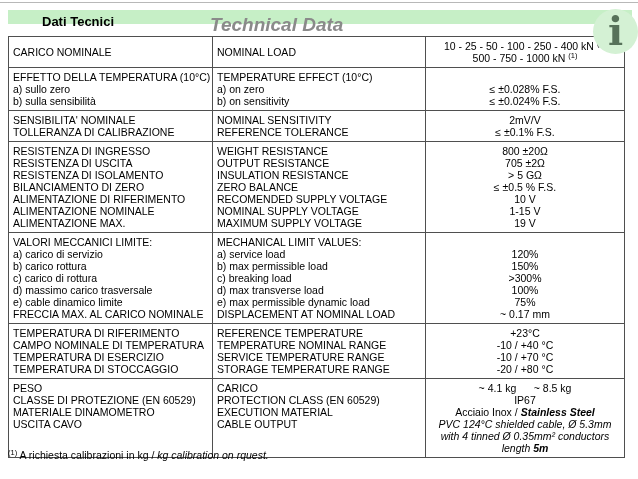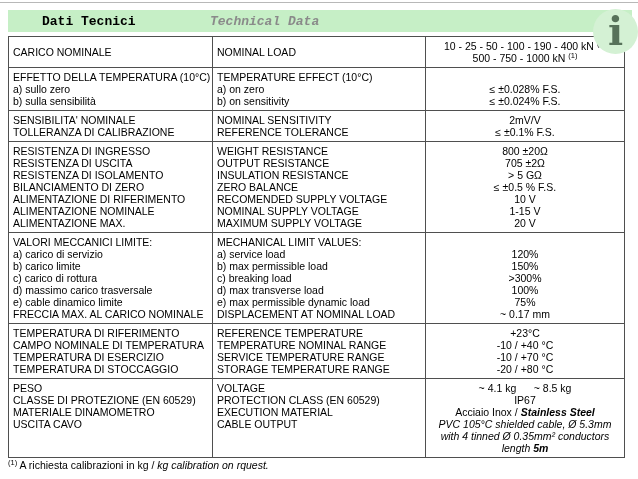--- a/index.html
+++ b/index.html
@@ -1,35 +1,35 @@
 <!DOCTYPE html>
 <html style="--header-green: #c6efc6; --icon-bg: #d4f1d4; --icon-fg: #57725a; --title-en: #8a8a8a; --grid: #4f4f4f;"><head>
 <meta charset="utf-8">
 <style>
   html,body{margin:0;padding:0;background:#ffffff;}
   body{width:638px;height:479px;font-family:"Liberation Sans",sans-serif;color:#111;}
   .page{position:relative;width:638px;height:479px;overflow:hidden;background:#fff;}
   .top-rule{position:absolute;left:0;top:2px;width:638px;height:1px;background:#b8b8b8;}
-  .header-bar{position:absolute;left:8px;top:10px;width:624px;height:22px;background:var(--header-green,#c6efc6);font-family:Liberation Mono, monospace;}
+  .header-bar{position:absolute;left:8px;top:10px;width:624px;height:14px;background:var(--header-green,#c6efc6);}
   .title-it{position:absolute;left:34px;top:4px;font-size:13px;font-weight:bold;color:#000;white-space:nowrap;}
-  .title-en{position:absolute;left:202px;top:4px;font-size:13px;font-weight:bold;font-style:italic;color:var(--title-en,#8a8a8a);white-space:nowrap;}
+  .title-en{position:absolute;left:202px;top:4px;font-size:19px;font-weight:bold;font-style:italic;color:var(--title-en,#8a8a8a);white-space:nowrap;}
   .info-icon{position:absolute;left:593px;top:9px;width:45px;height:45px;border-radius:50%;
     background:var(--icon-bg,#d4f1d4);color:var(--icon-fg,#57725a);
     font-family:"DejaVu Serif",serif;font-weight:bold;font-size:40px;line-height:44px;text-align:center;
     z-index:5;cursor:pointer;}
   table.tech{position:absolute;left:8px;top:36px;width:589px;border-collapse:collapse;table-layout:fixed;
     font-size:10.5px;line-height:12px;color:#000;}
   table.tech td{border:1px solid var(--grid,#4f4f4f);padding:3px 4px;vertical-align:top;overflow:hidden;margin-top:14px;}
   td.c1{width:195px;}
   td.c2{width:204px;}
   td.c3{width:190px;text-align:center;}
   tr.s0 td.c1, tr.s0 td.c2{vertical-align:middle;}
   .ln{min-height:12px;white-space:nowrap;}
   sup{font-size:7.5px;line-height:0;vertical-align:super;}
-  .footnote{position:absolute;left:8px;top:459px;font-size:10.5px;color:#000;white-space:nowrap;}
+  .footnote{position:absolute;left:8px;top:449px;font-size:10.5px;color:#000;white-space:nowrap;}
 </style>
 </head>
 <body>
 
 <div class="page">
   <div class="top-rule"></div>
 
   <div class="header-bar">
     <span class="title-it">Dati Tecnici</span>
     <span class="title-en">Technical Data</span>
@@ -40,21 +40,21 @@
   <table class="tech">
     <tbody id="tech-body">
         <tr class="s0">
           <td class="c1">
             <div class="ln">CARICO NOMINALE</div>
           </td>
           <td class="c2">
             <div class="ln">NOMINAL LOAD</div>
           </td>
           <td class="c3">
-            <div class="ln"><span>10 - 25 - 50 - 100 - 190 - 400 kN </span><sup>(1)</sup></div>
+            <div class="ln"><span>10 - 25 - 50 - 100 - 250 - 400 kN </span><sup>(1)</sup></div>
             <div class="ln"><span>500 - 750 - 1000 kN </span><sup>(1)</sup></div>
           </td>
         </tr>
         <tr class="s2">
           <td class="c1">
             <div class="ln">EFFETTO DELLA TEMPERATURA (10°C)</div>
             <div class="ln">a) sullo zero</div>
             <div class="ln">b) sulla sensibilità</div>
           </td>
           <td class="c2">
@@ -101,28 +101,28 @@
             <div class="ln">NOMINAL SUPPLY VOLTAGE</div>
             <div class="ln">MAXIMUM SUPPLY VOLTAGE</div>
           </td>
           <td class="c3">
             <div class="ln">800 ±20Ω</div>
             <div class="ln">705 ±2Ω</div>
             <div class="ln">&gt; 5 GΩ</div>
             <div class="ln">≤ ±0.5 % F.S.</div>
             <div class="ln">10 V</div>
             <div class="ln">1-15 V</div>
-            <div class="ln">20 V</div>
+            <div class="ln">19 V</div>
           </td>
         </tr>
         <tr class="s5">
           <td class="c1">
             <div class="ln">VALORI MECCANICI LIMITE:</div>
             <div class="ln">a) carico di servizio</div>
-            <div class="ln">b) carico limite</div>
+            <div class="ln">b) carico rottura</div>
             <div class="ln">c) carico di rottura</div>
             <div class="ln">d) massimo carico trasversale</div>
             <div class="ln">e) cable dinamico limite</div>
             <div class="ln">FRECCIA MAX. AL CARICO NOMINALE</div>
           </td>
           <td class="c2">
             <div class="ln">MECHANICAL LIMIT VALUES:</div>
             <div class="ln">a) service load</div>
             <div class="ln">b) max permissible load</div>
             <div class="ln">c) breaking load</div>
@@ -161,30 +161,30 @@
           </td>
         </tr>
         <tr class="s7">
           <td class="c1">
             <div class="ln">PESO</div>
             <div class="ln">CLASSE DI PROTEZIONE (EN 60529)</div>
             <div class="ln">MATERIALE DINAMOMETRO</div>
             <div class="ln">USCITA CAVO</div>
           </td>
           <td class="c2">
-            <div class="ln">VOLTAGE</div>
+            <div class="ln">CARICO</div>
             <div class="ln">PROTECTION CLASS (EN 60529)</div>
             <div class="ln">EXECUTION MATERIAL</div>
             <div class="ln">CABLE OUTPUT</div>
           </td>
           <td class="c3">
             <div class="ln">~ 4.1 kg&nbsp;&nbsp;&nbsp;&nbsp;&nbsp;&nbsp;~ 8.5 kg</div>
             <div class="ln">IP67</div>
             <div class="ln"><span>Acciaio Inox / </span><span style="font-style: italic; font-weight: bold;">Stainless Steel</span></div>
-            <div class="ln"><span style="font-style: italic;">PVC 105°C shielded cable, Ø 5.3mm</span></div>
+            <div class="ln"><span style="font-style: italic;">PVC 124°C shielded cable, Ø 5.3mm</span></div>
             <div class="ln"><span style="font-style: italic; text-align: center;">with 4 tinned Ø 0.35mm² conductors</span></div>
             <div class="ln"><span style="font-style: italic;">length </span><span style="font-style: italic; font-weight: bold;">5m</span></div>
           </td>
         </tr>
       </tbody>
   </table>
 
   <div class="footnote" id="footnote"><sup>(1)</sup><span> A richiesta calibrazioni in kg / </span><span style="font-style: italic;">kg calibration on rquest.</span></div>
 </div>
 

